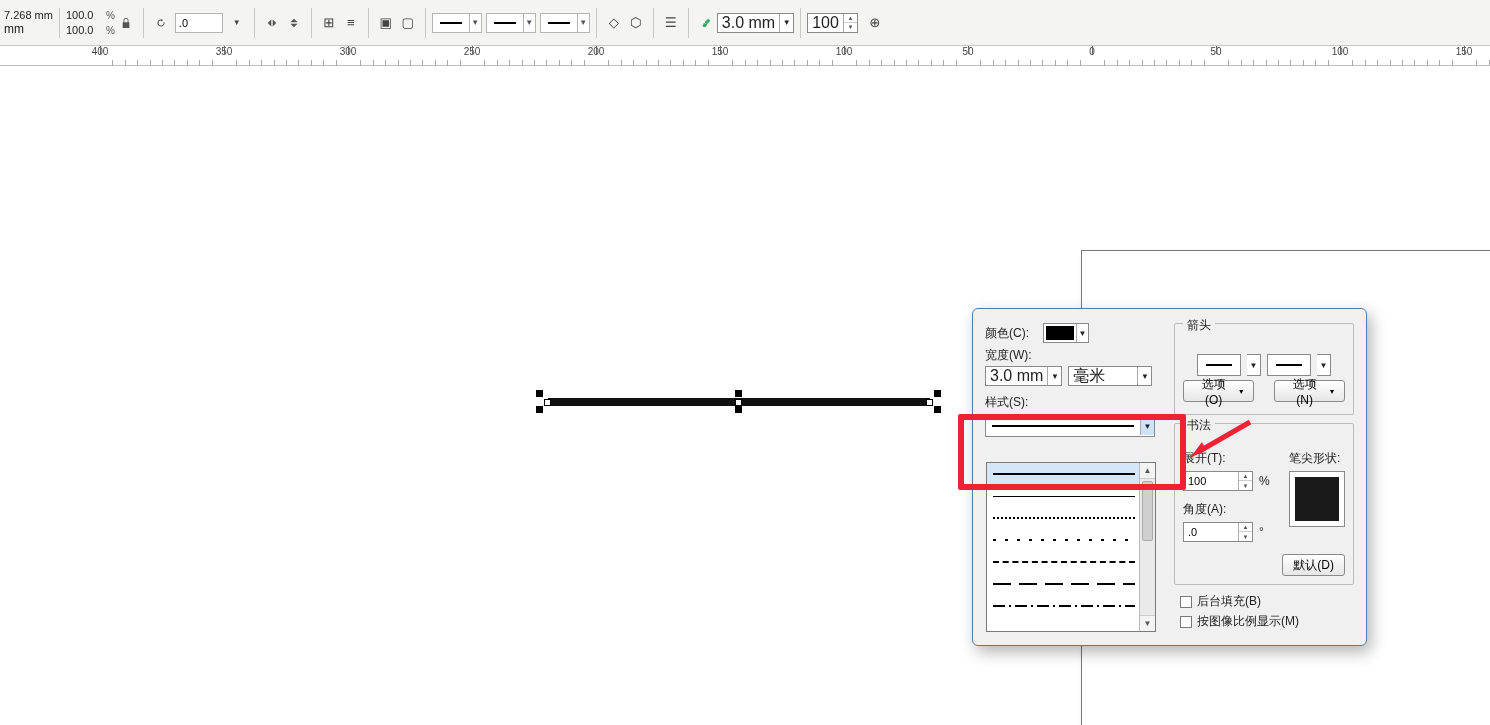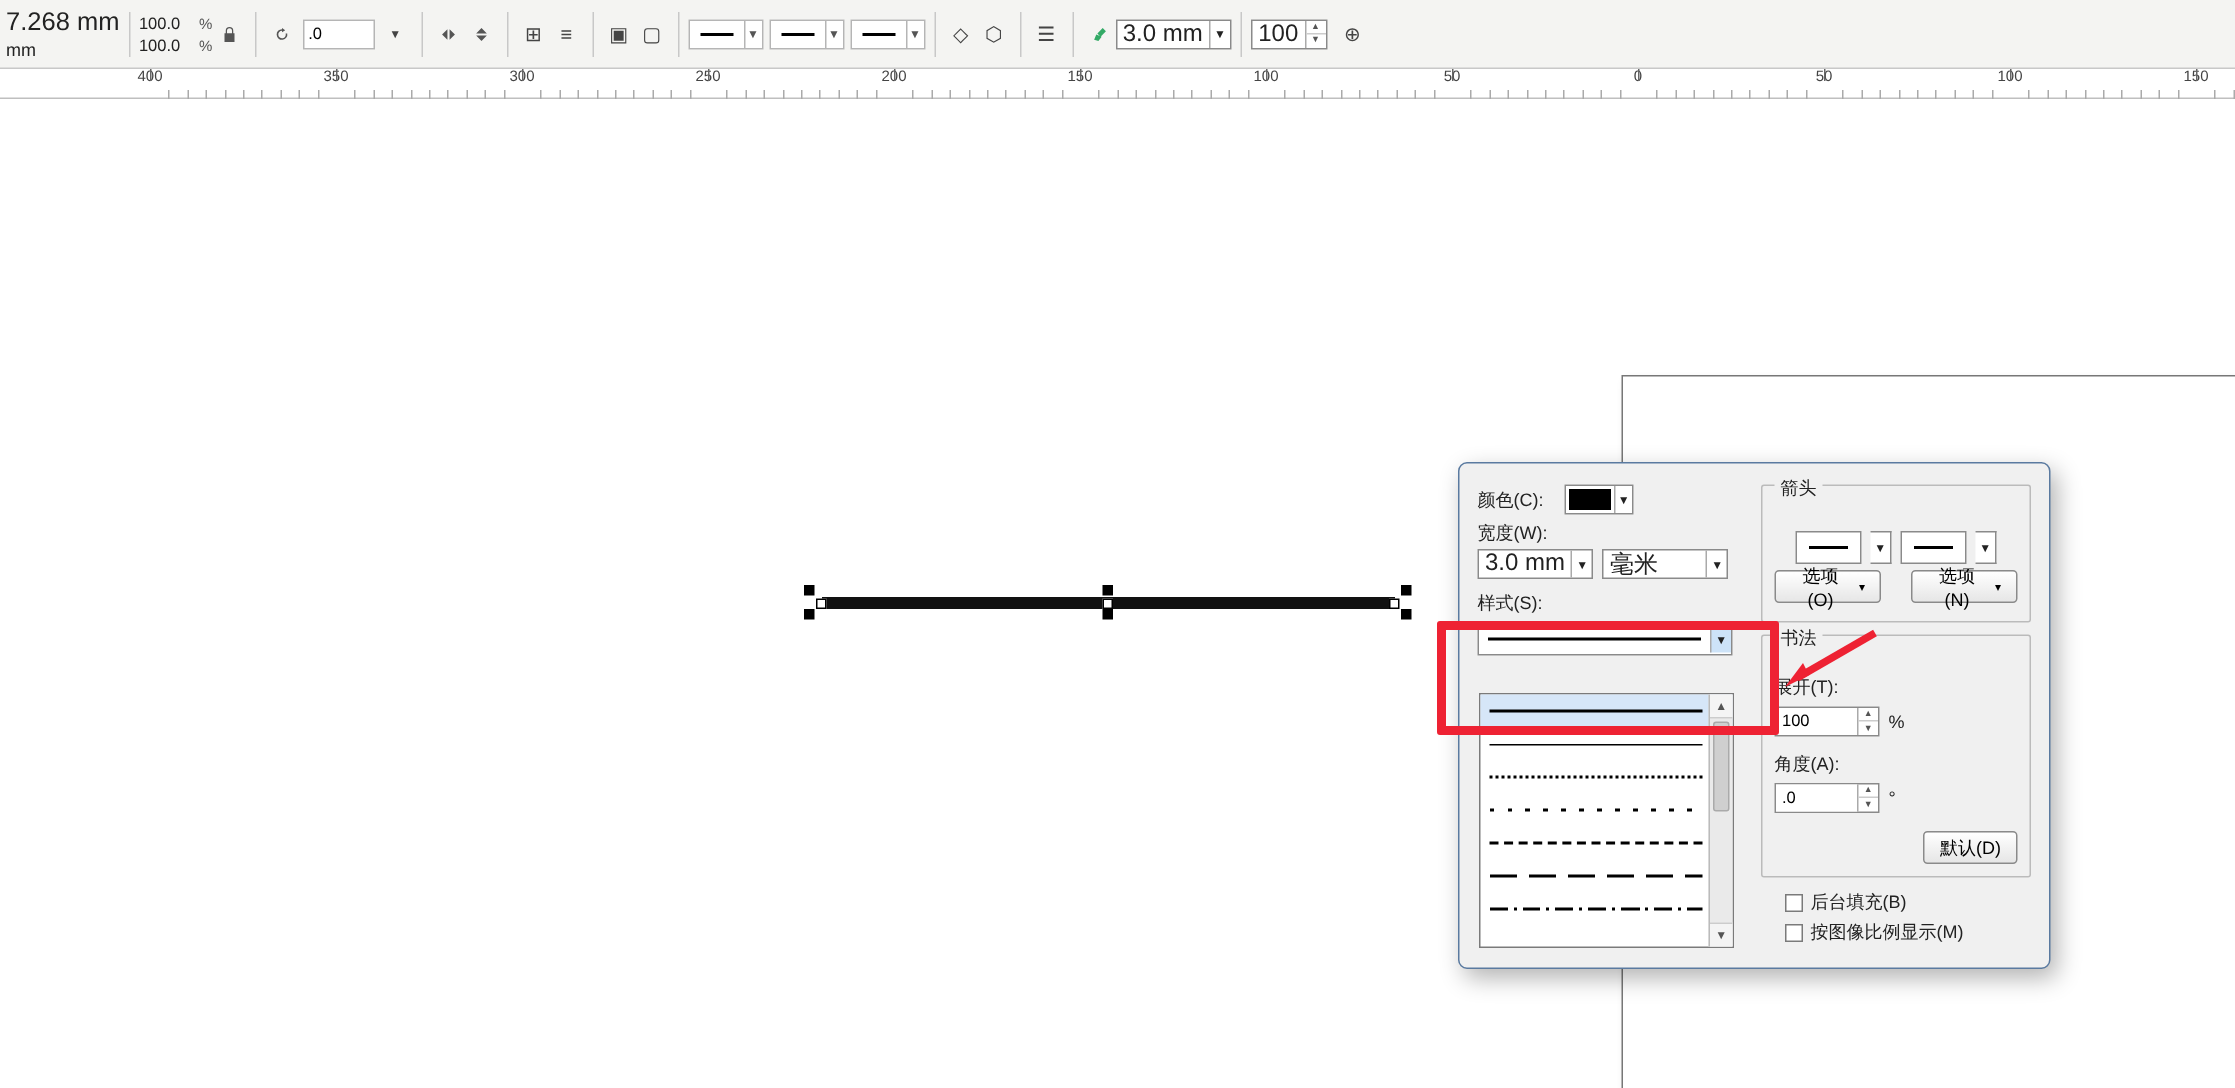--- a/index.html
+++ b/index.html
@@ -71,29 +71,29 @@
   .line-thin{width:100%;height:1px;background:#000}
   .line-dash{width:100%;height:0;border-top:2px dashed #000}
   .line-dot{width:100%;height:0;border-top:2px dotted #000}
   .line-dotsp{width:100%;height:2px;background:repeating-linear-gradient(90deg,#000 0 3px,transparent 3px 12px)}
   .line-dashdot{width:100%;height:2px;background:repeating-linear-gradient(90deg,#000 0 12px,transparent 12px 16px,#000 16px 18px,transparent 18px 22px)}
 
   .nib-preview{width:56px;height:56px;border:1px solid #8a8a8a;background:#fff;display:flex;align-items:center;justify-content:center}
   .nib-preview .nib{width:44px;height:44px;background:#1a1a1a}
 
   .dlg-buttons{display:flex;gap:8px;justify-content:flex-end;margin-top:14px}
-  .chk{display:flex;align-items:center;gap:5px;font-size:12px;margin:3px 16px}
+  .chk{display:flex;align-items:center;gap:5px;font-size:12px;margin:3px 6px}
   .chk .box{width:12px;height:12px;border:1px solid #7a7a7a;background:#fff}
 </style>
 </head>
 <body>
 
 <div class="topbar">
   <div class="colpair" style="margin-left:4px">
-    <span style="font-size:17px">7.268 mm</span>
+    <span style="font-size:11px">7.268 mm</span>
     <span class="unit">mm</span>
   </div>
   <div class="sep"></div>
   <div class="colpair">
     <div><span class="pct">100.0</span><span class="pctmark">%</span></div>
     <div><span class="pct">100.0</span><span class="pctmark">%</span></div>
   </div>
   <button class="toolbtn">
       <svg width="12" height="14" viewBox="0 0 12 14">
         <path d="M3 6V4a3 3 0 016 0v2h1v7H2V6h1zm1 0h4V4a2 2 0 00-4 0v2z" fill="#555"></path>
@@ -394,20 +394,26 @@
               <div class="combo">
                   <input value=".0" style="">
                   <div class="spinner">
                     <div>▲</div>
                     <div>▼</div>
                   </div>
                 </div>
               <span>°</span>
             </div>
           </div>
+          <div>
+            <div>笔尖形状:</div>
+            <div class="nib-preview" style="margin-top:4px">
+                <div class="nib"></div>
+              </div>
+          </div>
         </div>
         <div style="text-align:right;margin-top:8px">
           <button class="winbtn">
               <span>默认(D)</span>
             </button>
         </div>
       </div>
 
       <div class="chk" style="margin-top:8px">
           <div class="box"></div>

